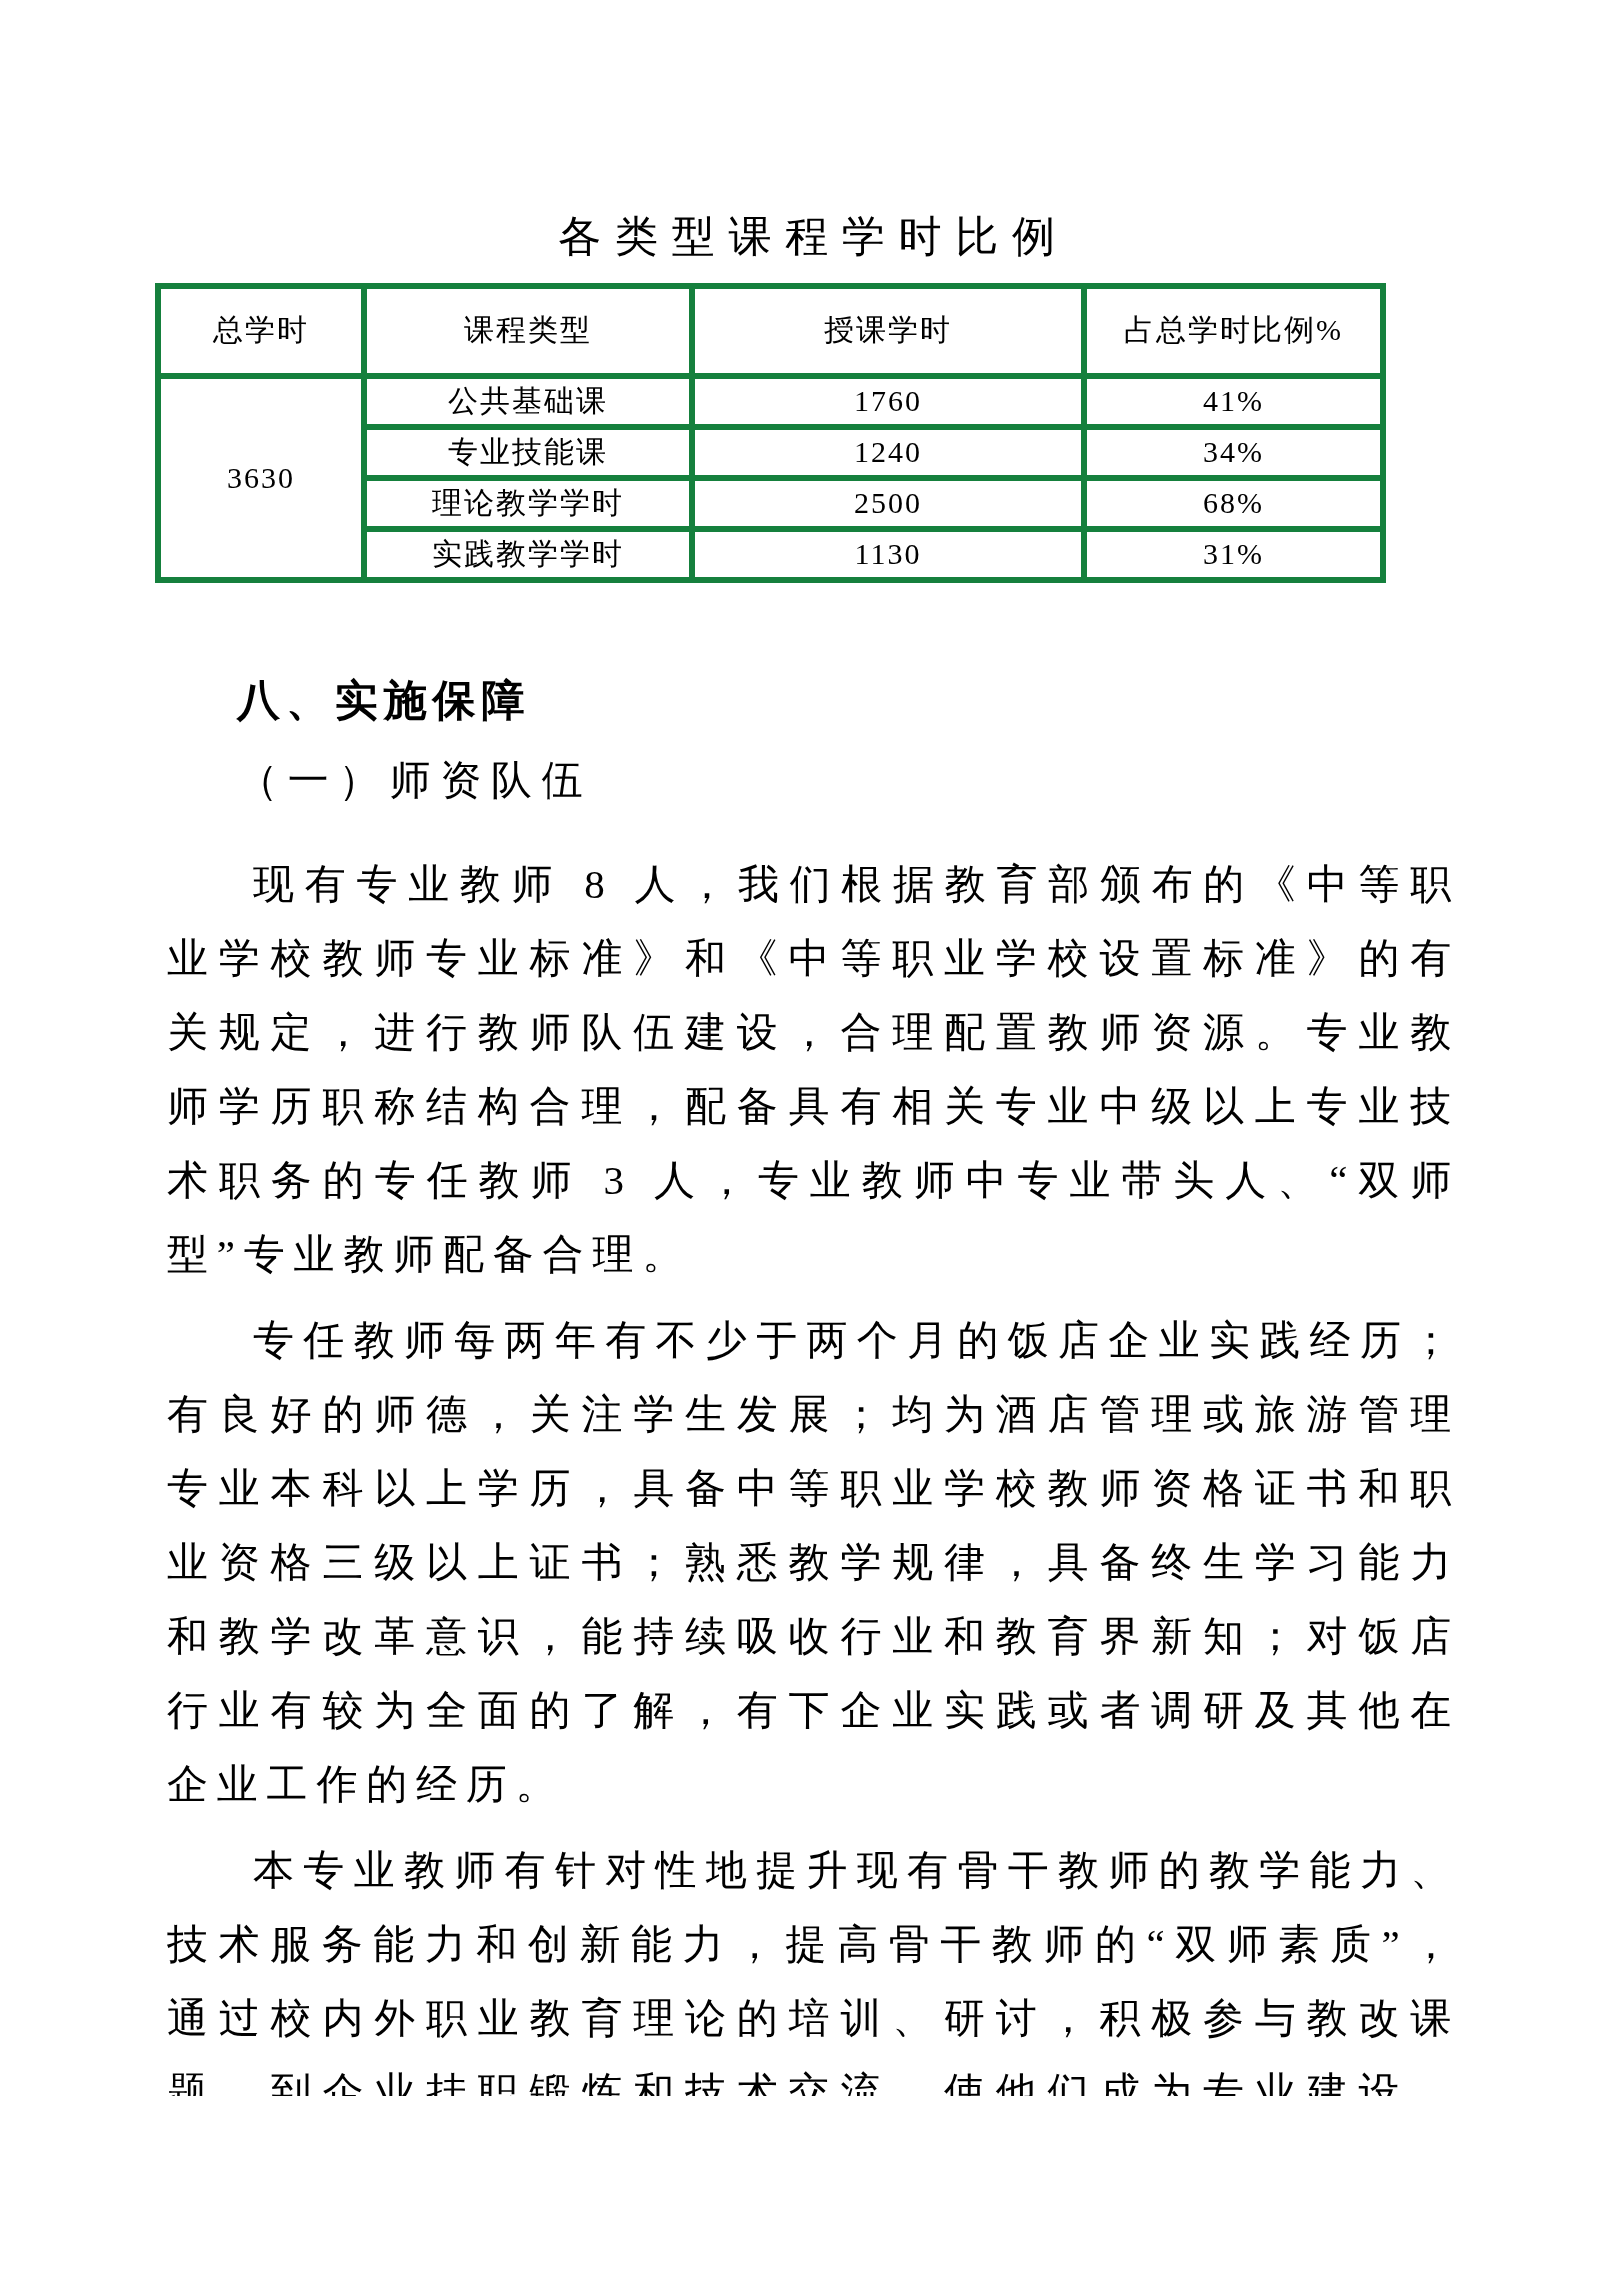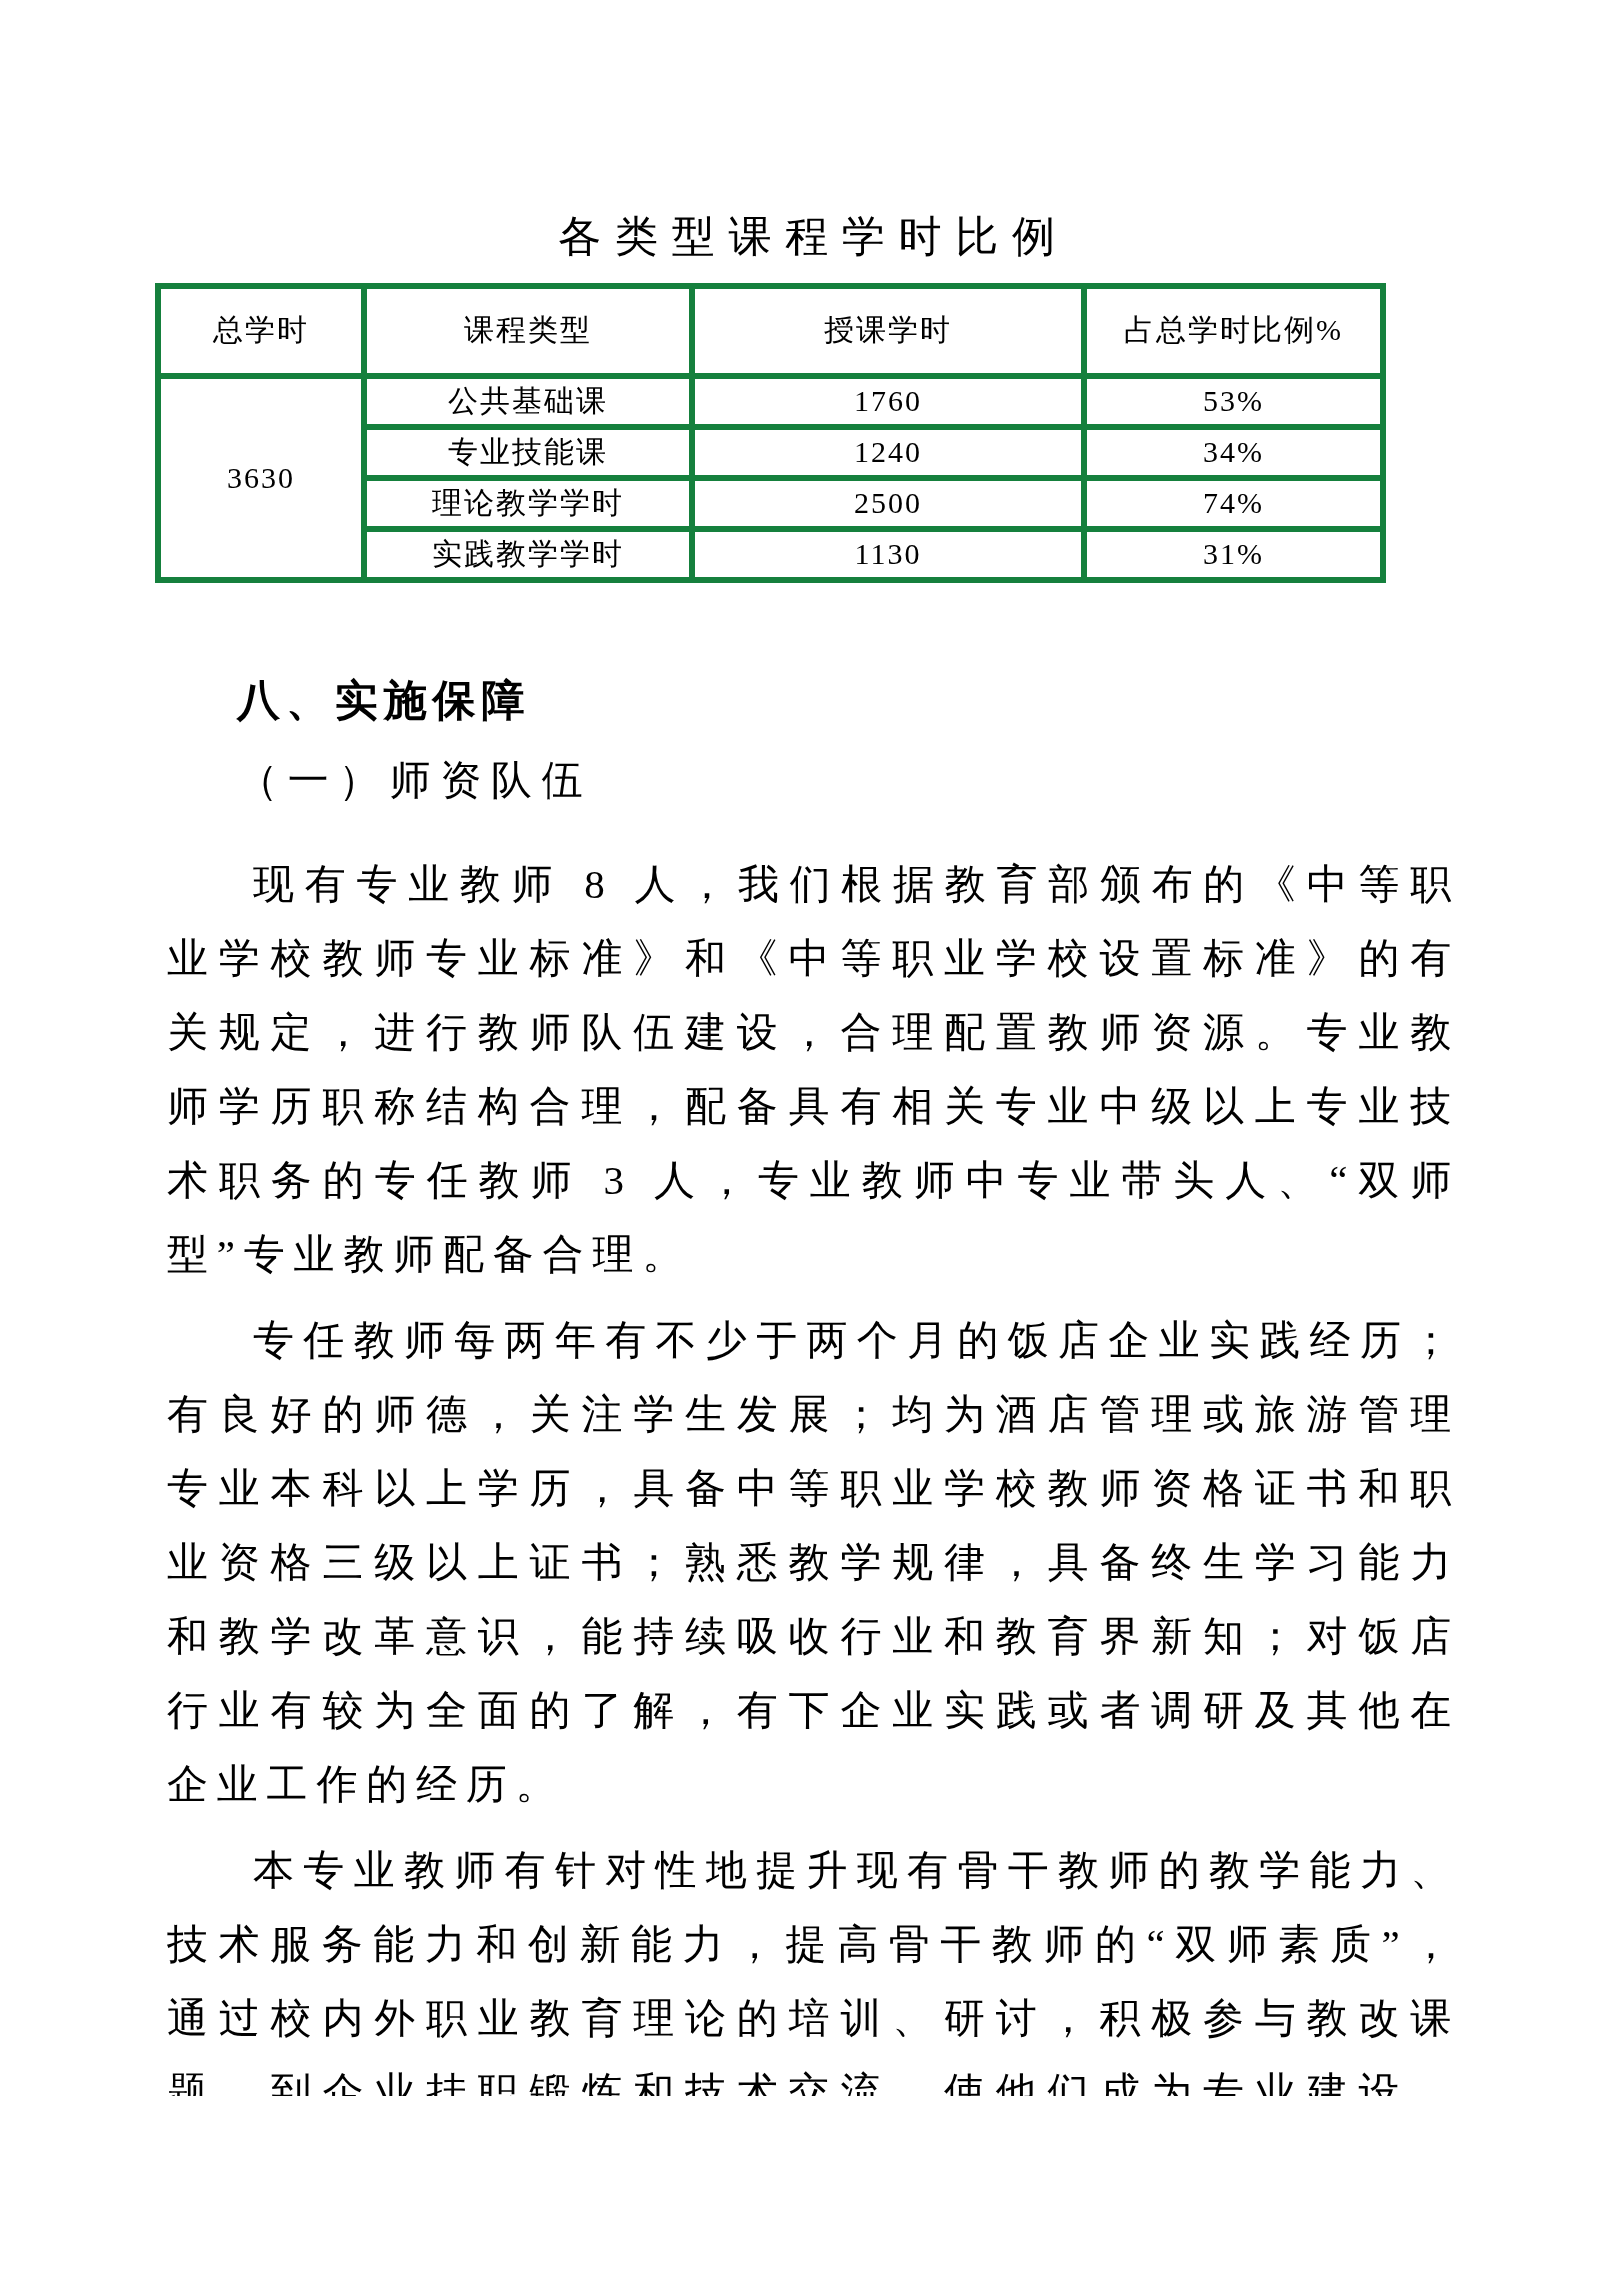--- a/index.html
+++ b/index.html
@@ -102,31 +102,31 @@
           <th>课程类型</th>
           <th>授课学时</th>
           <th>占总学时比例%</th>
         </tr>
       </thead>
       <tbody>
         <tr>
           <td rowspan="4">3630</td>
           <td>公共基础课</td>
           <td>1760</td>
-          <td>53%</td>
+          <td>41%</td>
         </tr>
         <tr>
           <td>专业技能课</td>
           <td>1240</td>
           <td>34%</td>
         </tr>
         <tr>
           <td>理论教学学时</td>
           <td>2500</td>
-          <td>74%</td>
+          <td>68%</td>
         </tr>
         <tr>
           <td>实践教学学时</td>
           <td>1130</td>
           <td>31%</td>
         </tr>
       </tbody>
     </table>
 
     <div class="section-heading">八、实施保障</div>

